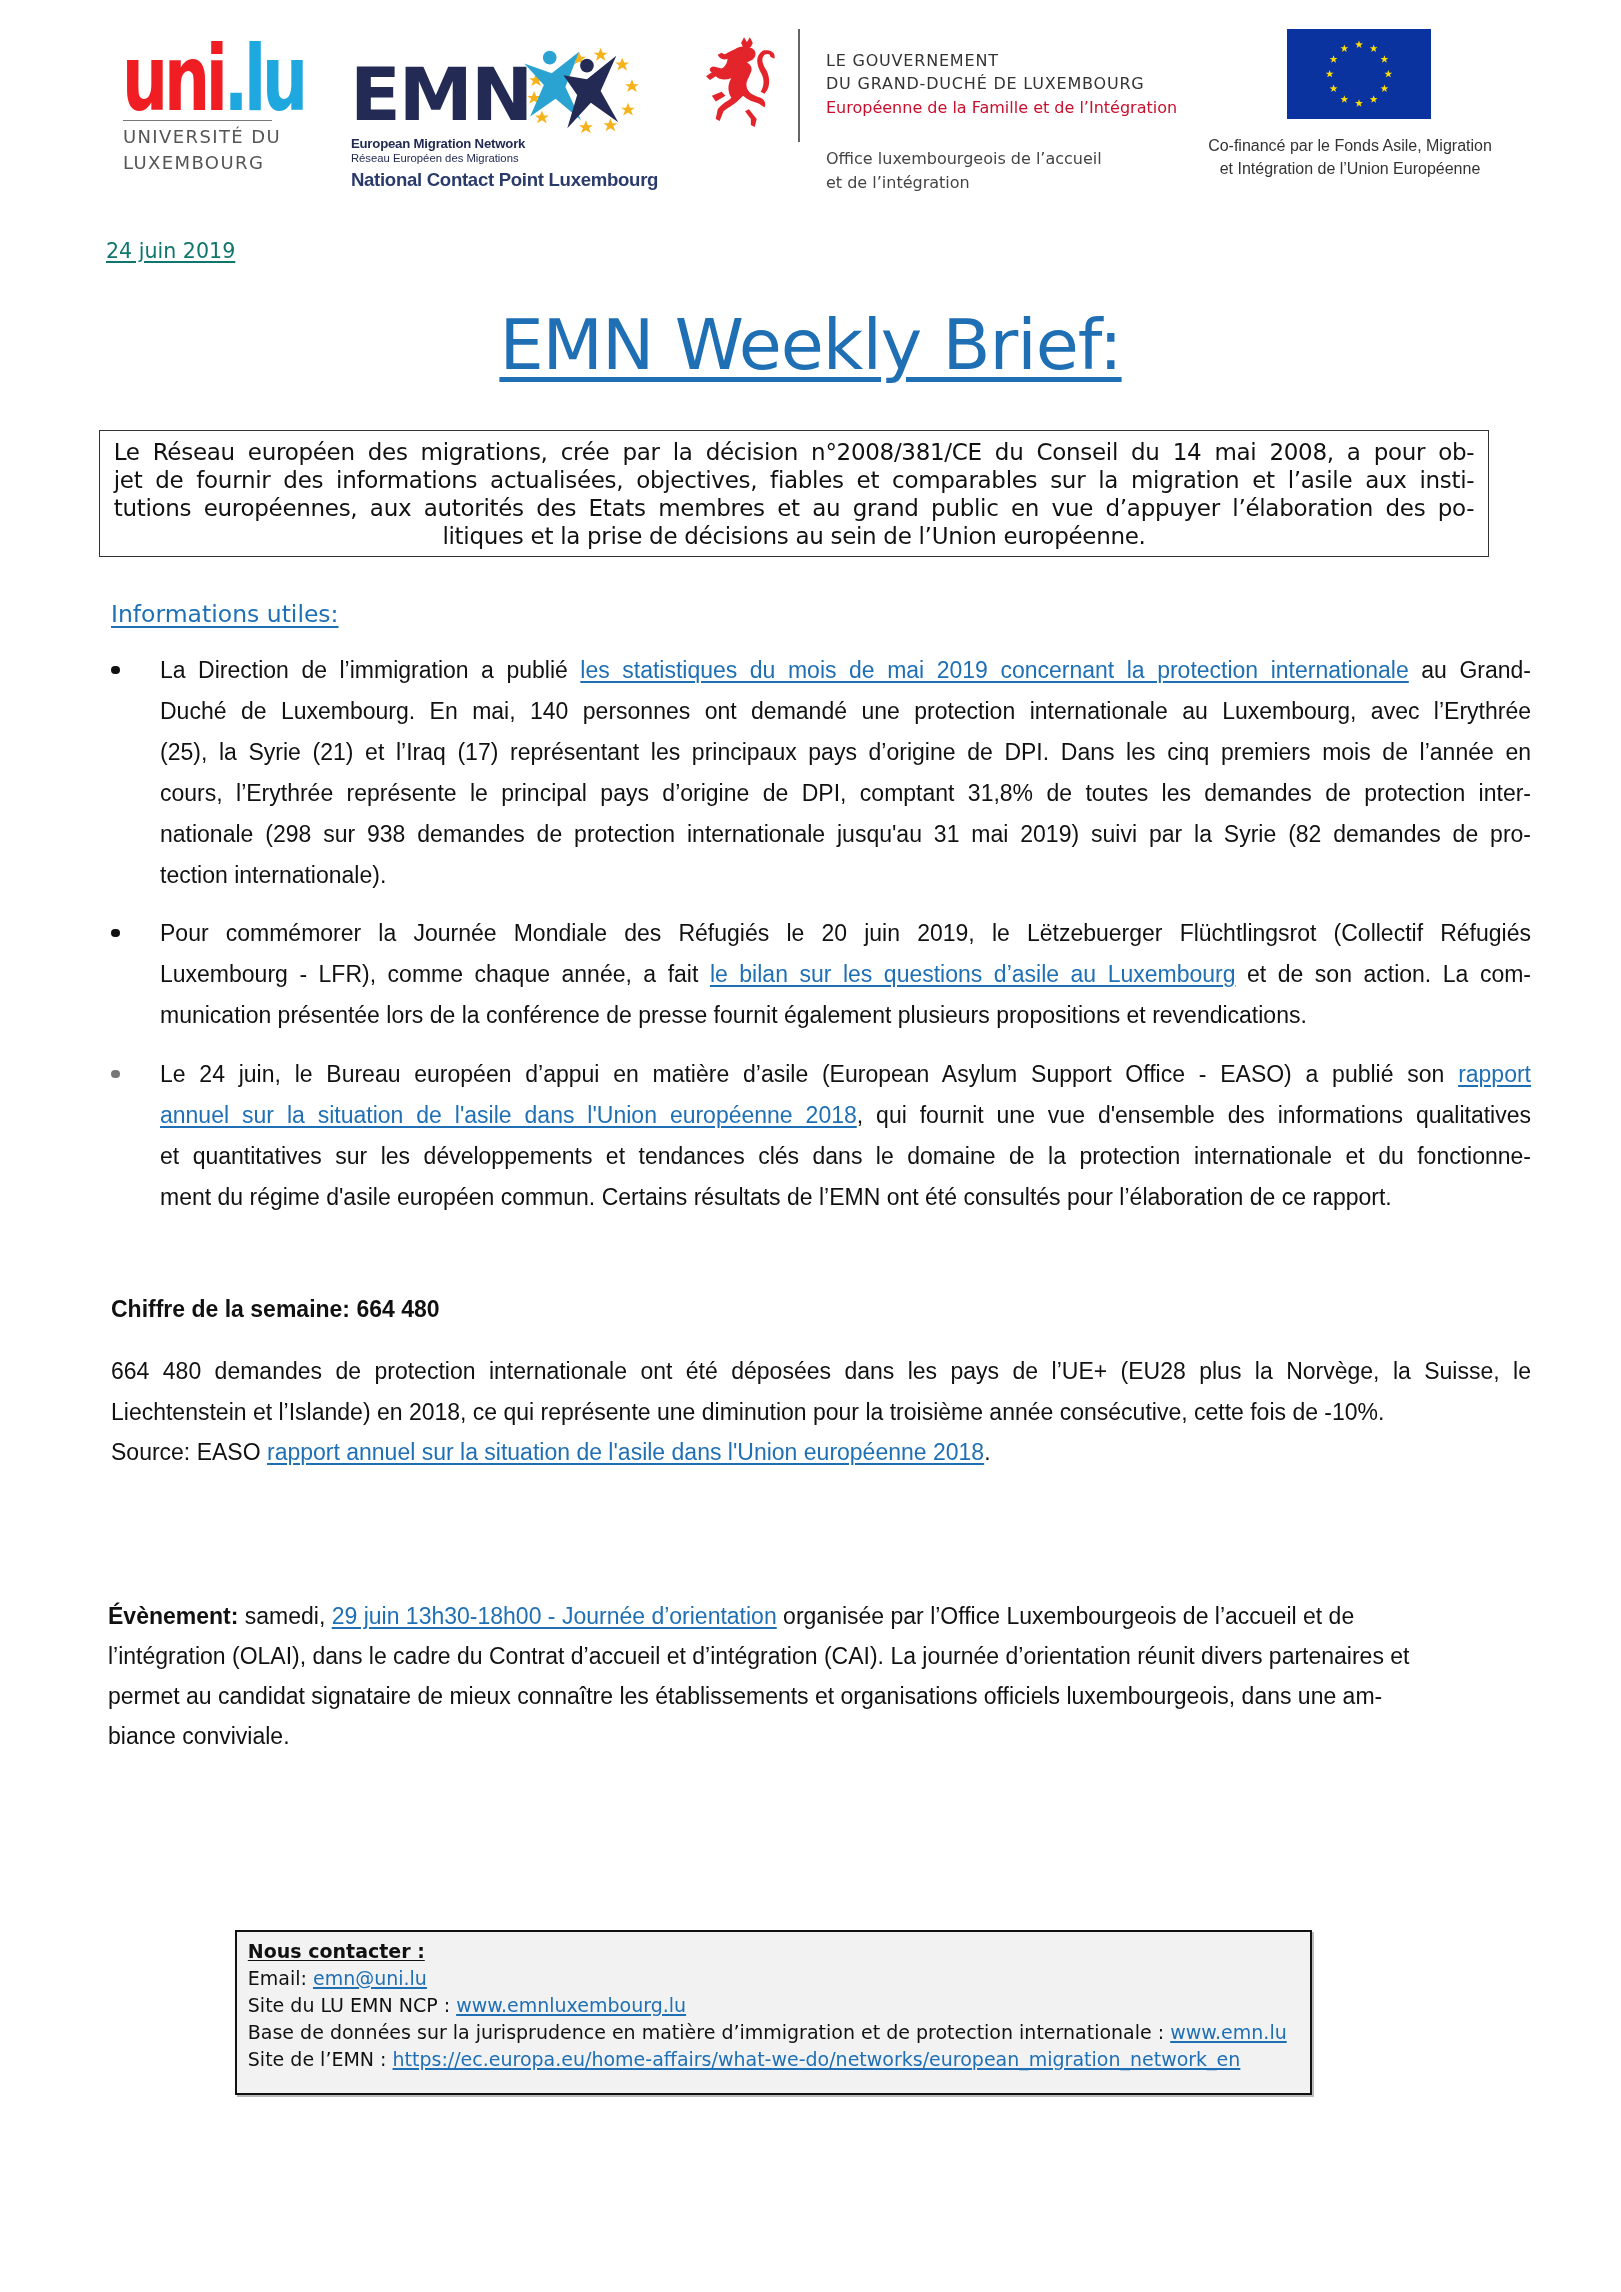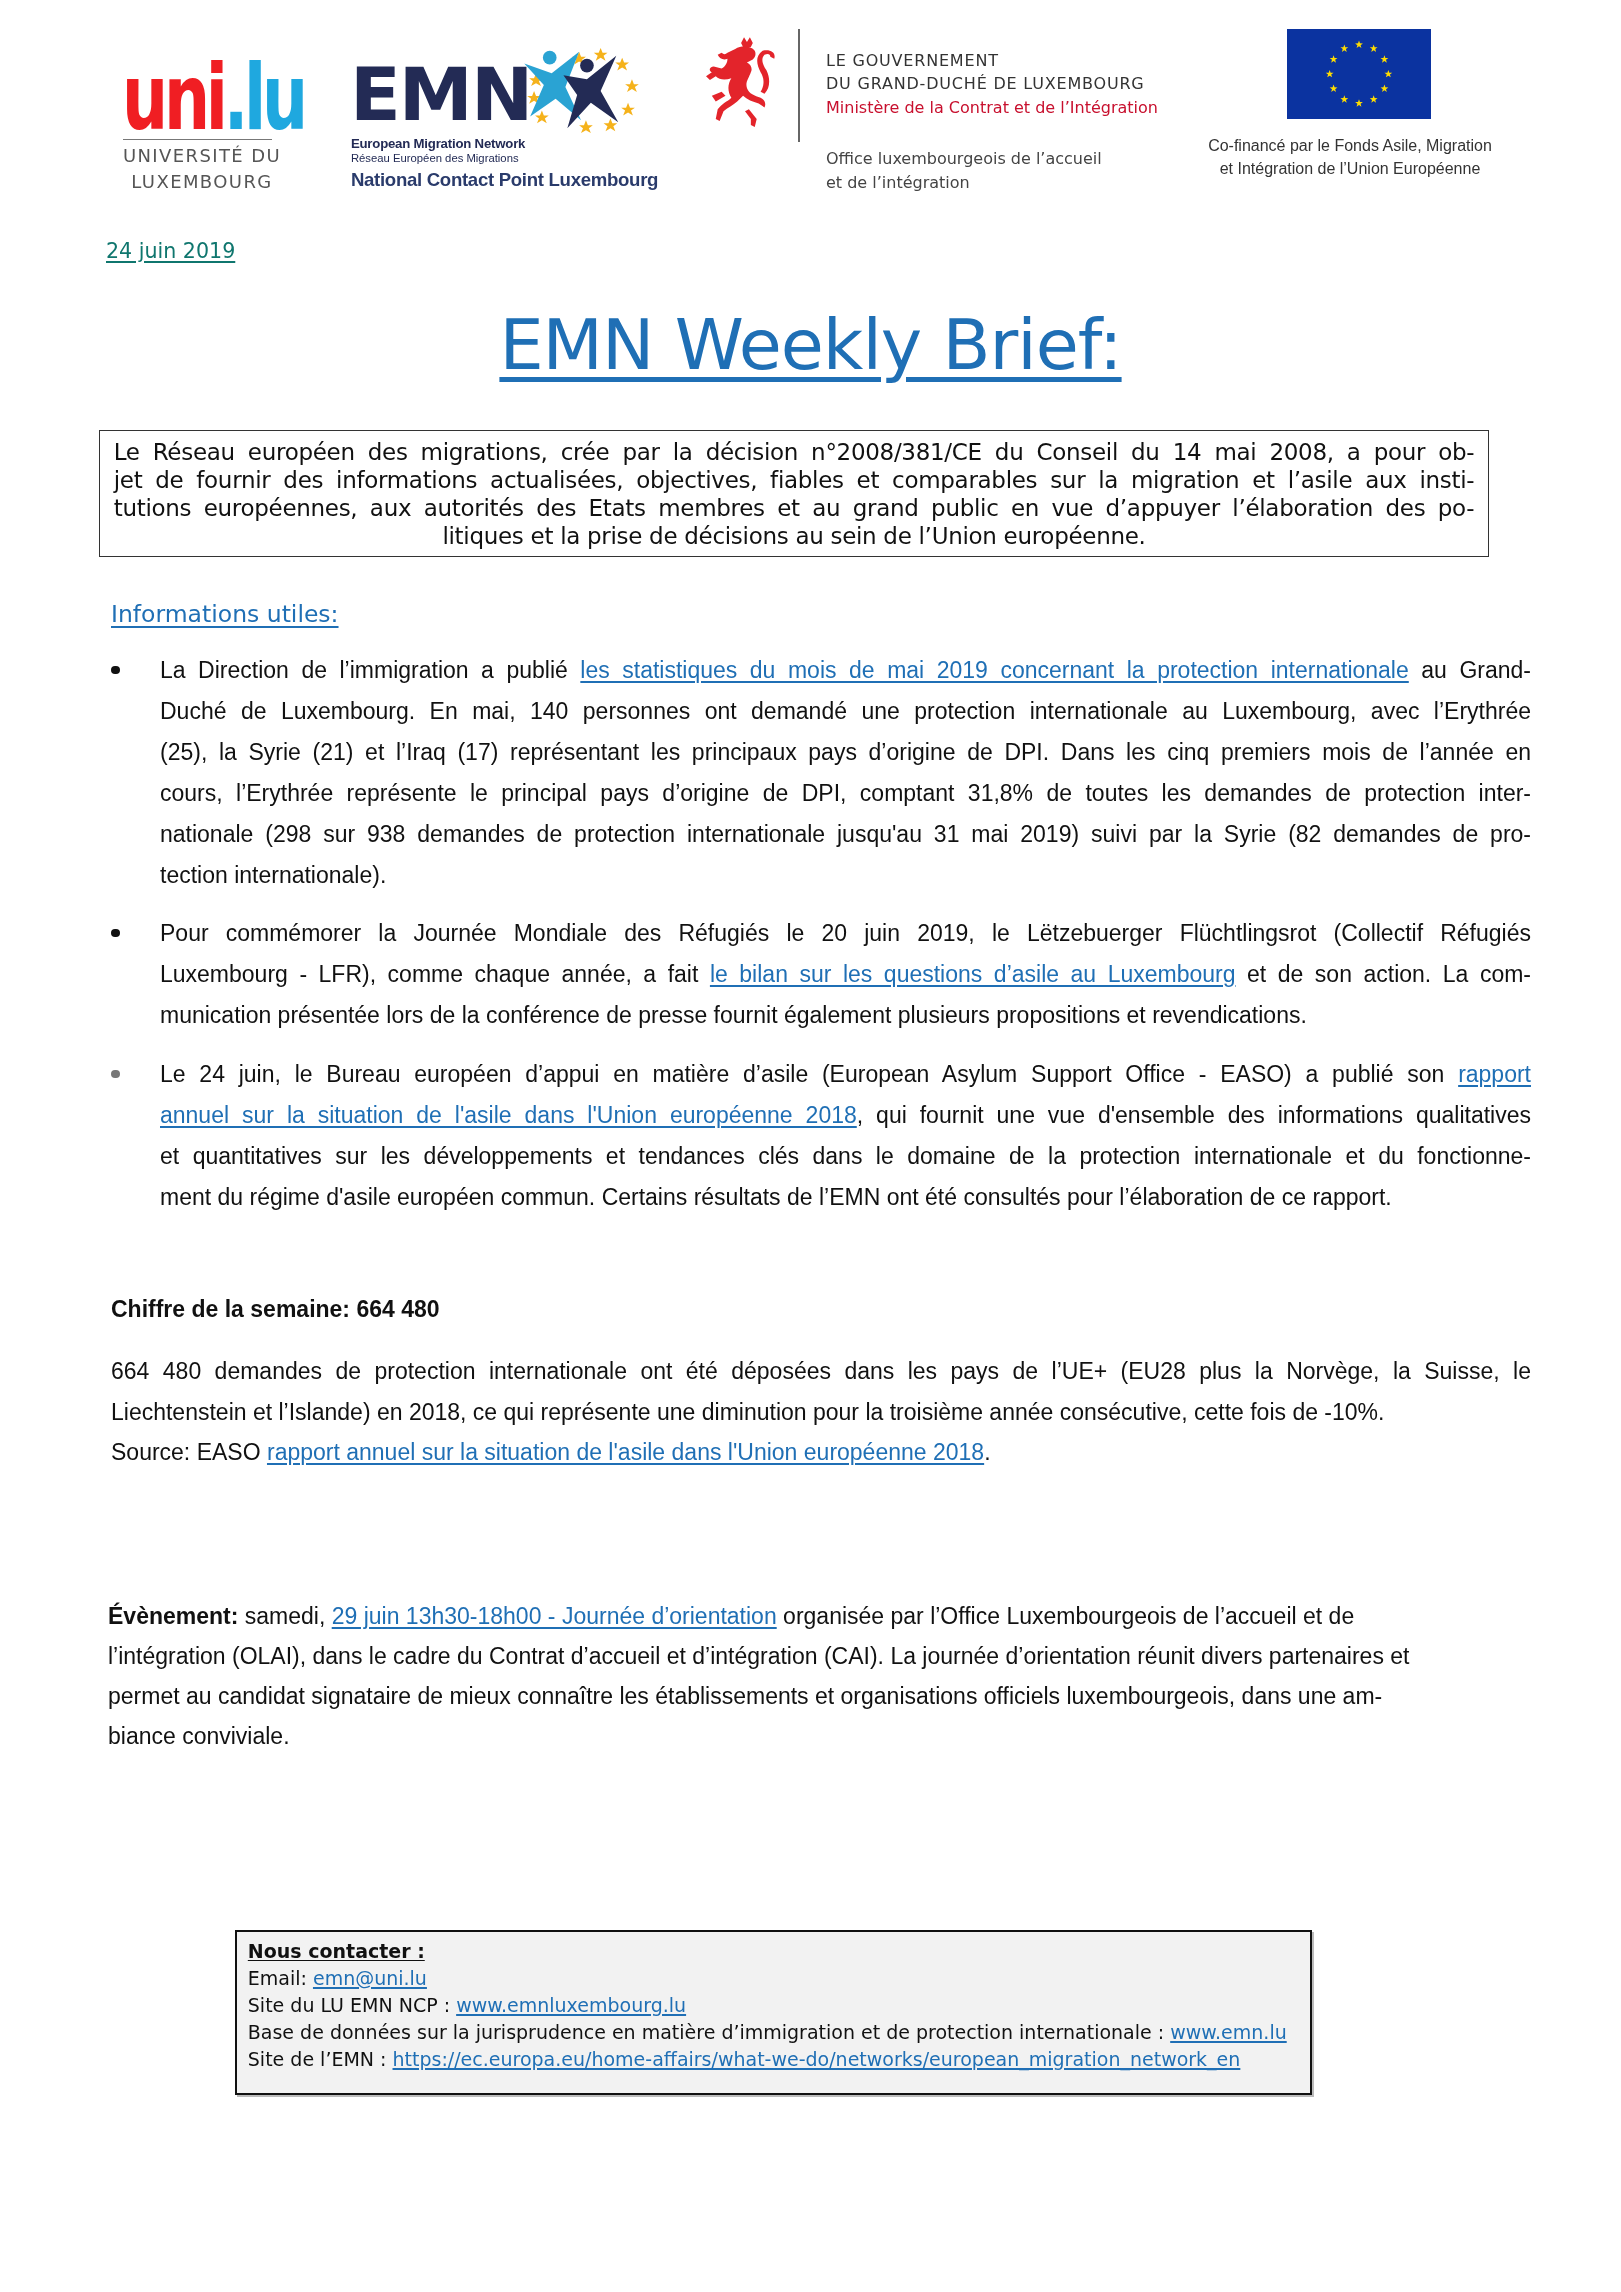--- a/index.html
+++ b/index.html
@@ -1,21 +1,21 @@
 <!DOCTYPE html>
 <html><head>
 <meta charset="utf-8">
 <style>
   html, body { margin:0; padding:0; background:#ffffff; }
   body { width:1621px; height:2293px; position:relative; overflow:hidden; color:#000; }
   .abs { position:absolute; }
   a, .link { color:#1f6fb5; text-decoration:underline; text-decoration-thickness:2px; text-underline-offset:2.9px; }
 
   
-  #unilu { left:118px; top:59px; width:167px; height:127px;text-align:center; }
+  #unilu { left:118px; top:40px; width:167px; height:127px; }
   .unilu-mark { position:absolute; left:3.9px; top:0; font-family:"DejaVu Sans", sans-serif; font-weight:bold; font-size:90px; letter-spacing:-5.9px; line-height:78px; transform:scaleX(0.72); transform-origin:left top; white-space:nowrap; }
   .unilu-mark .r { color:#f01e23; }
   .unilu-mark .b { color:#1fa8df; }
   .unilu-rule { position:absolute; left:4.9px; top:80px; width:149px; height:1px; background:#777; }
   .unilu-text { position:absolute; left:4.9px; top:84px; font-family:"DejaVu Sans", sans-serif; font-size:18px; line-height:25.5px; color:#555; letter-spacing:1.4px; white-space:nowrap; }
 
   #emn { left:348px; top:44px; width:304px; height:147px; }
   .emn-letters { position:absolute; left:2px; top:13.7px; font-family:"DejaVu Sans", sans-serif; font-weight:bold; font-size:73px; line-height:73px; color:#232b55; letter-spacing:-2px; transform:scaleX(1.02); transform-origin:left top; }
   .emn-figs { position:absolute; left:174px; top:0px; width:123px; height:93px; }
   .emn-l1 { position:absolute; left:2.9px; top:92px; font-family:"Liberation Sans", sans-serif; font-weight:bold; font-size:13.2px; color:#232b55; white-space:nowrap; letter-spacing:-0.2px; }
@@ -110,21 +110,21 @@
       <path d="M36 6 l3 -6 l3 5 l3 -5 l3 6 l-2 4 h-8 z"></path>
       <path d="M30 12 c6 -4 16 -4 20 2 c2 4 0 8 -4 10 l-4 2 c4 2 6 6 4 10 c-2 6 -6 10 -4 16 c2 6 8 8 14 10 c4 2 6 6 4 10 l-6 -4 c-6 -2 -12 -4 -16 -8 l-6 6 c-4 4 -10 6 -14 10 l-4 10 l-4 -2 l2 -10 c4 -6 10 -8 14 -12 c-4 -6 -4 -14 0 -20 c-6 2 -12 2 -16 -2 l-6 4 l-4 -4 l6 -4 c-4 -2 -2 -6 2 -6 l8 2 c4 -2 6 -6 6 -10 c-4 2 -8 0 -10 -4 l4 -2 c2 2 4 2 6 0 z"></path>
       <path d="M58 14 c8 -2 14 2 12 8 l-4 -2 c0 -2 -2 -4 -6 -2 c-4 4 -2 10 2 16 c4 8 4 18 -2 24 l-4 -2 c4 -6 4 -14 0 -20 c-4 -8 -6 -16 2 -22 z"></path>
       <path d="M6 60 l10 -4 l4 4 l-10 6 z"></path>
       <path d="M44 74 l8 10 l-2 8 l-4 -2 l0 -6 l-6 -8 z"></path>
     </g>
   </svg>
   <div class="gov-rule"></div>
   <div class="gov-text" style="top:21.6px;">LE GOUVERNEMENT</div>
   <div class="gov-text" style="top:45px;">DU GRAND-DUCHÉ DE LUXEMBOURG</div>
-  <div class="gov-text red" style="top:69px;">Ministère de la Contrat et de l’Intégration</div>
+  <div class="gov-text red" style="top:69px;">Européenne de la Famille et de l’Intégration</div>
   <div class="gov-text office" style="top:120px;">Office luxembourgeois de l’accueil</div>
   <div class="gov-text office" style="top:144px;">et de l’intégration</div>
 </div>
 
 <div id="eu" class="abs">
   <div class="eu-flag">
     <svg width="144" height="90" viewBox="0 0 147 92">
       <g id="eustars" fill="#ffdd00">
           <polygon points="73.50,11.80 74.50,14.62 77.49,14.70 75.12,16.53 75.97,19.40 73.50,17.70 71.03,19.40 71.88,16.53 69.51,14.70 72.50,14.62"></polygon>
           <polygon points="88.50,15.82 89.50,18.64 92.49,18.72 90.12,20.54 90.97,23.42 88.50,21.72 86.03,23.42 86.88,20.54 84.51,18.72 87.50,18.64"></polygon>

